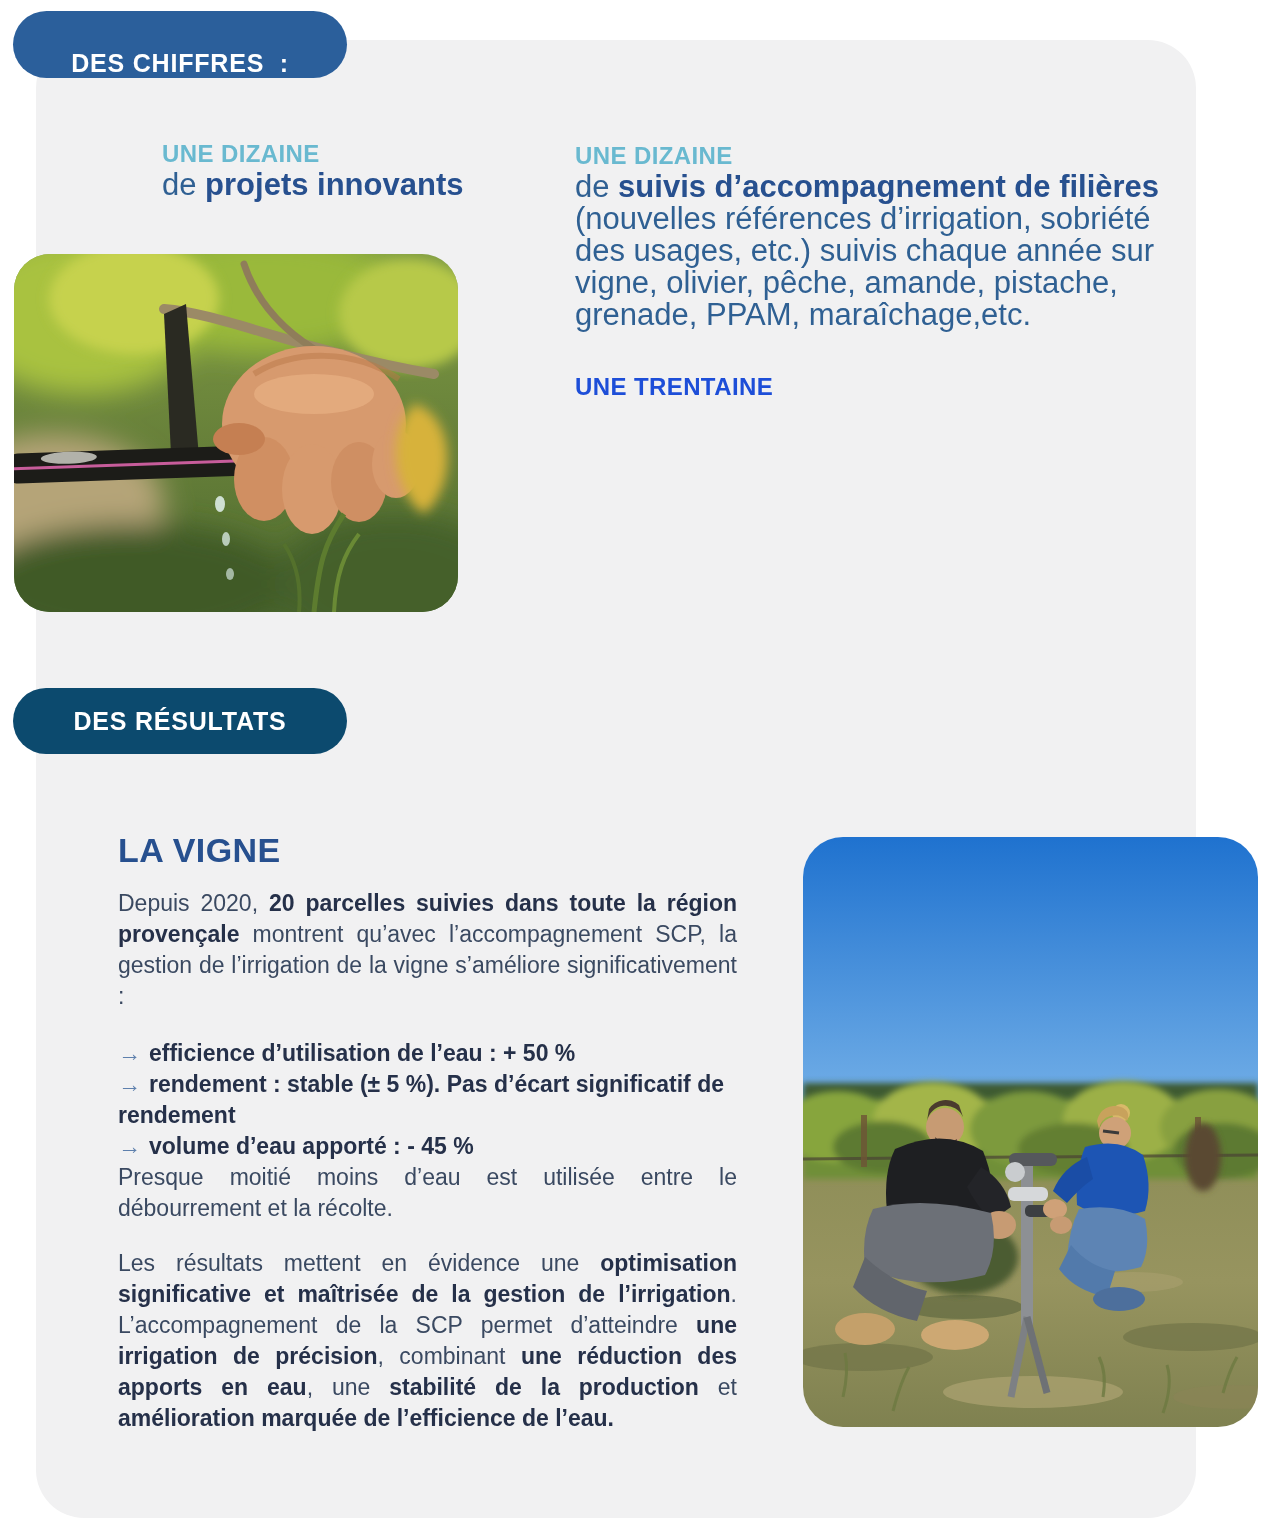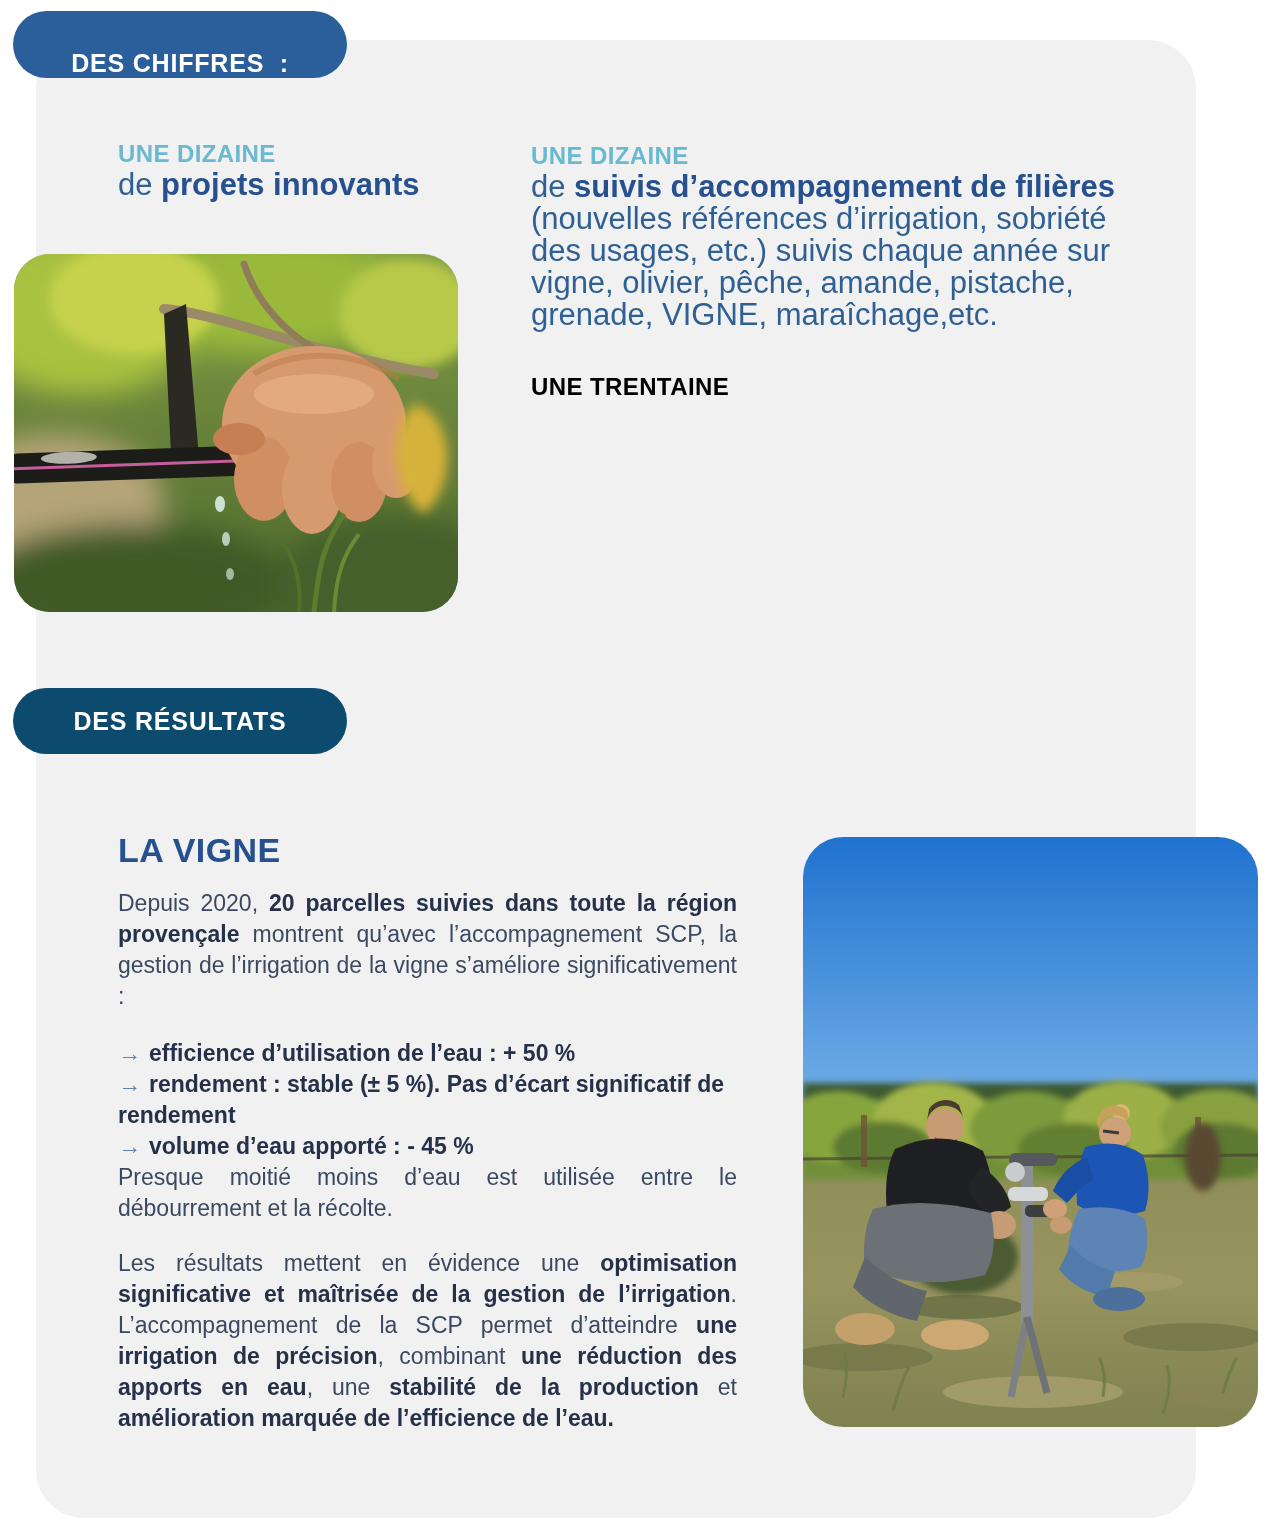--- a/index.html
+++ b/index.html
@@ -10,21 +10,21 @@
 
   .panel{position:absolute;left:36px;top:40px;width:1160px;height:1478px;
          background:#f1f1f2;border-radius:48px;}
 
   .pill{position:absolute;left:13px;width:334px;display:flex;align-items:center;
         justify-content:center;border-radius:34px;}
   .pill-label{color:#ffffff;font-weight:700;font-size:25px;letter-spacing:0.8px;}
   .pill-chiffres{top:11px;height:67px;align-items:flex-end;}
   .pill-resultats{top:688px;height:66px;}
 
-  .stat{position:absolute;}
+  .stat{position:absolute;margin-left:44px;}
   .stat-title{font-weight:700;font-size:24px;letter-spacing:0.4px;line-height:30px;}
   .stat-body{font-size:31px;line-height:32px;}
   .stat-1{left:118px;top:139px;width:380px;}
   .stat-2{left:531px;top:141px;width:602px;}
   .stat-3{left:531px;top:372px;width:610px;}
 
   .s1-body{color:#2f6093;}
   .s1-body .b{font-weight:700;color:#27508f;}
 
   .photo{position:absolute;overflow:hidden;}
@@ -59,25 +59,25 @@
     <span class="pill-label">DES CHIFFRES&nbsp;&nbsp;:</span>
   </div>
 
   <div class="stat stat-1">
     <div class="stat-title" style="color:#69b9d0">UNE DIZAINE</div>
     <div class="stat-body s1-body"><span>de </span><span class="b">projets innovants</span></div>
   </div>
 
   <div class="stat stat-2">
     <div class="stat-title" style="color:#69b9d0">UNE DIZAINE</div>
-    <div class="stat-body s1-body"><span>de </span><span class="b">suivis d’accompagnement de filières</span><span> (nouvelles références d’irrigation, sobriété des usages, etc.) suivis chaque année sur vigne, olivier, pêche, amande, pistache, grenade, VIGNE, maraîchage,etc.</span></div>
+    <div class="stat-body s1-body"><span>de </span><span class="b">suivis d’accompagnement de filières</span><span> (nouvelles références d’irrigation, sobriété des usages, etc.) suivis chaque année sur vigne, olivier, pêche, amande, pistache, grenade, PPAM, maraîchage,etc.</span></div>
   </div>
 
   <div class="stat stat-3">
-    <div class="stat-title" style="color:#000000">UNE TRENTAINE</div>
+    <div class="stat-title" style="color:#1d4ed8">UNE TRENTAINE</div>
   </div>
 
   <div class="photo photo-1">
     <svg viewBox="0 0 444 358" preserveAspectRatio="none" aria-hidden="true">
       <defs>
         <filter id="b14" x="-30%" y="-30%" width="160%" height="160%">
             <feGaussianBlur stdDeviation="14"></feGaussianBlur>
           </filter>
         <filter id="b6" x="-30%" y="-30%" width="160%" height="160%">
             <feGaussianBlur stdDeviation="6"></feGaussianBlur>

